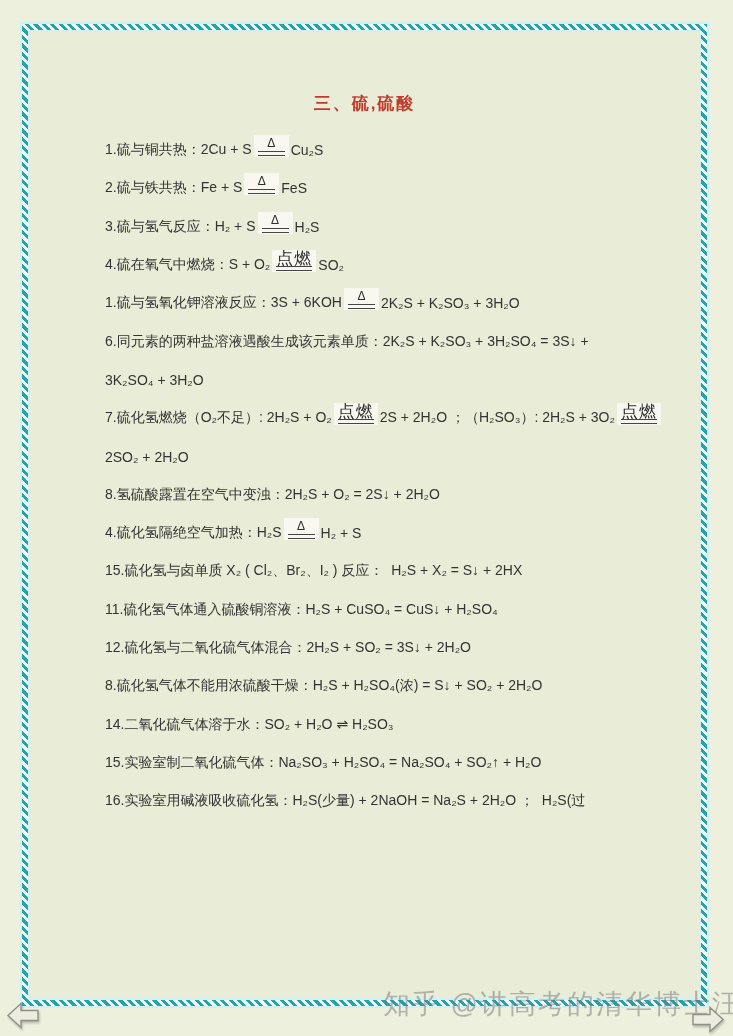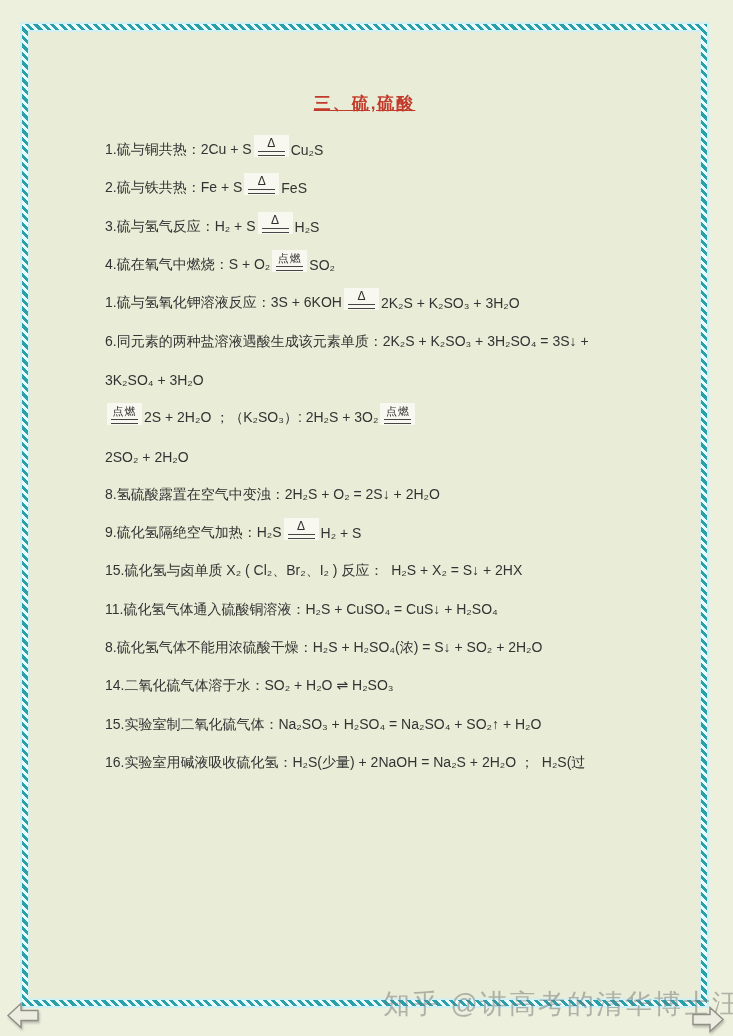--- a/index.html
+++ b/index.html
@@ -33,21 +33,21 @@
     font-size:14px;color:#333;
   }
   .eq-text{white-space:pre;}
   .cond{
     display:inline-flex;flex-direction:column;align-items:center;
     background:#f8f8f0;padding:1px 3px 0 3px;margin:0 3px;
     position:relative;top:-4px;
     box-shadow:0 0 0 1px rgba(255,255,255,0.65);
   }
   .cond-label{font-size:12px;line-height:13px;color:#2e2e2e;}
-  .cond-label.cn{font-size:11px;letter-spacing:1px;}
+  .cond-label.cn{font-size:17px;letter-spacing:1px;}
   .cond-line{
     width:100%;min-width:27px;height:5px;box-sizing:border-box;
     border-top:1.5px solid #454545;border-bottom:1.5px solid #454545;
     margin-top:1px;
   }
   .watermark{
     position:absolute;right:-8px;top:986px;z-index:4;
     font-size:27px;letter-spacing:2px;white-space:nowrap;
     color:rgba(116,116,116,0.5);
   }
@@ -55,21 +55,21 @@
   .nav-arrow.left{left:6px;top:1002px;}
   .nav-arrow.right{right:8px;top:1006px;}
   .nav-arrow svg{display:block;}
 </style>
 </head>
 <body>
 
 <div class="page-border"></div>
 
 <div class="content">
-  <h1 class="title" style="color: rgb(194, 58, 44); text-decoration: underline;">三、硫,硫酸</h1>
+  <h1 class="title" style="color: rgb(194, 58, 44);">三、硫,硫酸</h1>
   <div class="eq-list">
       <div class="eq-row">
         <span class="eq-text">1.硫与铜共热：2Cu + S</span>
         <span class="cond">
           <span class="cond-label">Δ</span>
           <span class="cond-line"></span>
         </span>
         <span class="eq-text">Cu₂S</span>
       </div>
       <div class="eq-row">
@@ -104,49 +104,53 @@
         </span>
         <span class="eq-text">2K₂S + K₂SO₃ + 3H₂O</span>
       </div>
       <div class="eq-row">
         <span class="eq-text">6.同元素的两种盐溶液遇酸生成该元素单质：2K₂S + K₂SO₃ + 3H₂SO₄ = 3S↓ +</span>
       </div>
       <div class="eq-row">
         <span class="eq-text">3K₂SO₄ + 3H₂O</span>
       </div>
       <div class="eq-row">
+        <span class="eq-text">7.硫化氢燃烧（O₂不足）: 2H₂S + O₂</span>
         <span class="cond">
           <span class="cond-label cn">点燃</span>
           <span class="cond-line"></span>
         </span>
-        <span class="eq-text">2S + 2H₂O ；（K₂SO₃）: 2H₂S + 3O₂</span>
+        <span class="eq-text">2S + 2H₂O ；（H₂SO₃）: 2H₂S + 3O₂</span>
         <span class="cond">
           <span class="cond-label cn">点燃</span>
           <span class="cond-line"></span>
         </span>
       </div>
       <div class="eq-row">
         <span class="eq-text">2SO₂ + 2H₂O</span>
       </div>
       <div class="eq-row">
         <span class="eq-text">8.氢硫酸露置在空气中变浊：2H₂S + O₂ = 2S↓ + 2H₂O</span>
       </div>
       <div class="eq-row">
-        <span class="eq-text">9.硫化氢隔绝空气加热：H₂S</span>
+        <span class="eq-text">4.硫化氢隔绝空气加热：H₂S</span>
         <span class="cond">
           <span class="cond-label">Δ</span>
           <span class="cond-line"></span>
         </span>
         <span class="eq-text">H₂ + S</span>
       </div>
       <div class="eq-row">
         <span class="eq-text">15.硫化氢与卤单质 X₂ ( Cl₂、Br₂、I₂ ) 反应：  H₂S + X₂ = S↓ + 2HX</span>
       </div>
       <div class="eq-row">
         <span class="eq-text">11.硫化氢气体通入硫酸铜溶液：H₂S + CuSO₄ = CuS↓ + H₂SO₄</span>
+      </div>
+      <div class="eq-row">
+        <span class="eq-text">12.硫化氢与二氧化硫气体混合：2H₂S + SO₂ = 3S↓ + 2H₂O</span>
       </div>
       <div class="eq-row">
         <span class="eq-text">8.硫化氢气体不能用浓硫酸干燥：H₂S + H₂SO₄(浓) = S↓ + SO₂ + 2H₂O</span>
       </div>
       <div class="eq-row">
         <span class="eq-text">14.二氧化硫气体溶于水：SO₂ + H₂O ⇌ H₂SO₃</span>
       </div>
       <div class="eq-row">
         <span class="eq-text">15.实验室制二氧化硫气体：Na₂SO₃ + H₂SO₄ = Na₂SO₄ + SO₂↑ + H₂O</span>
       </div>

